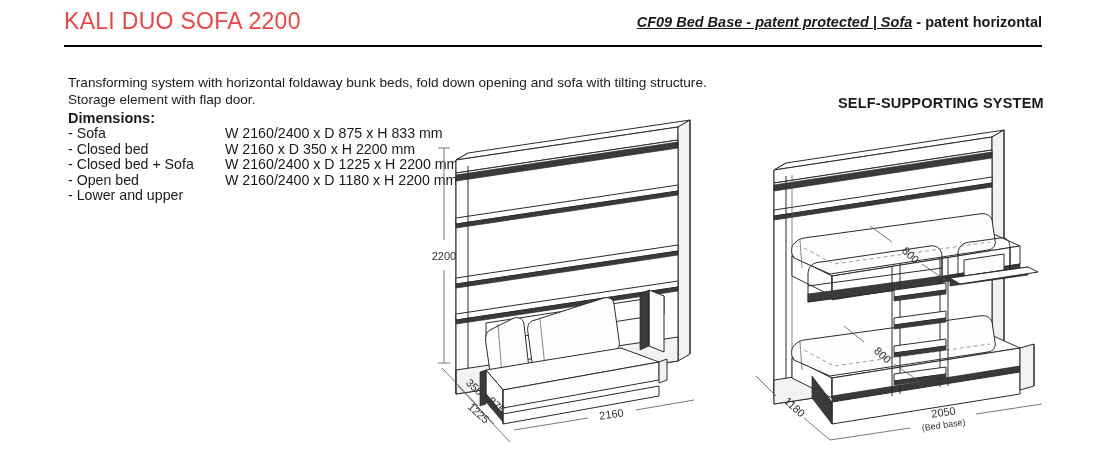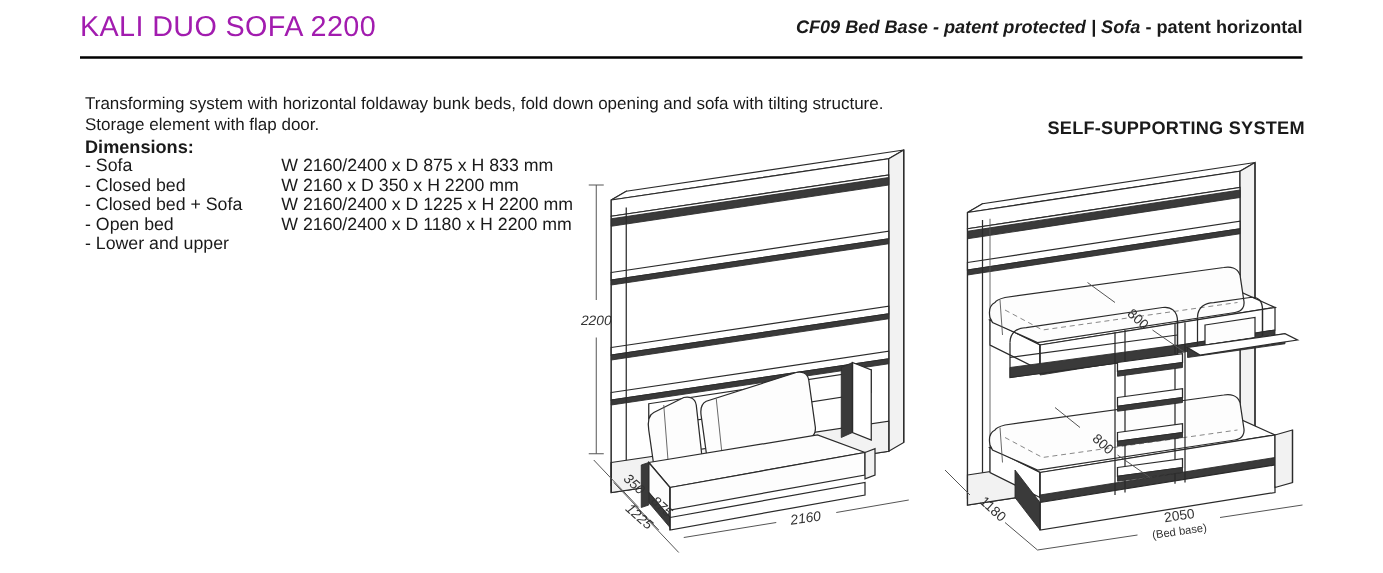--- a/index.html
+++ b/index.html
@@ -24,33 +24,33 @@
     width: 978px;
     height: 38px;
   }
   #product-title {
     position: absolute;
     left: 0;
     top: 0;
     font-size: 23px;
     font-weight: 400;
     letter-spacing: 0.3px;
-    color: #a21caf;
+    color: #ef4444;
     white-space: nowrap;
   }
   #patent-note {
     position: absolute;
     right: 0;
     top: 6px;
     font-size: 14.5px;
     font-weight: bold;
     white-space: nowrap;
     text-align: right;
   }
-  #patent-note .ital { font-style: italic; }
+  #patent-note .ital { font-style: italic; text-decoration: underline; }
   #patent-note .norm { font-style: normal; }
   #header-rule {
     position: absolute;
     left: 64px;
     top: 45px;
     width: 978px;
     height: 0;
     border-top: 2px solid #000000;
   }
 
@@ -97,25 +97,24 @@
     font-size: 14.5px;
     font-weight: bold;
     letter-spacing: 0.2px;
     white-space: nowrap;
     margin-top: 25px;
   }
 
   
   #drawing-left {
     position: absolute;
-    left: 461px;
+    left: 428px;
     top: 118px;
     width: 310px;
     height: 320px;
-    font-style: italic;
   }
   #drawing-right {
     position: absolute;
     left: 752px;
     top: 118px;
     width: 330px;
     height: 320px;
   }
   svg { display: block; overflow: visible; }
   .ln   { fill: none; stroke: #2b2b2b; stroke-width: 1; }

